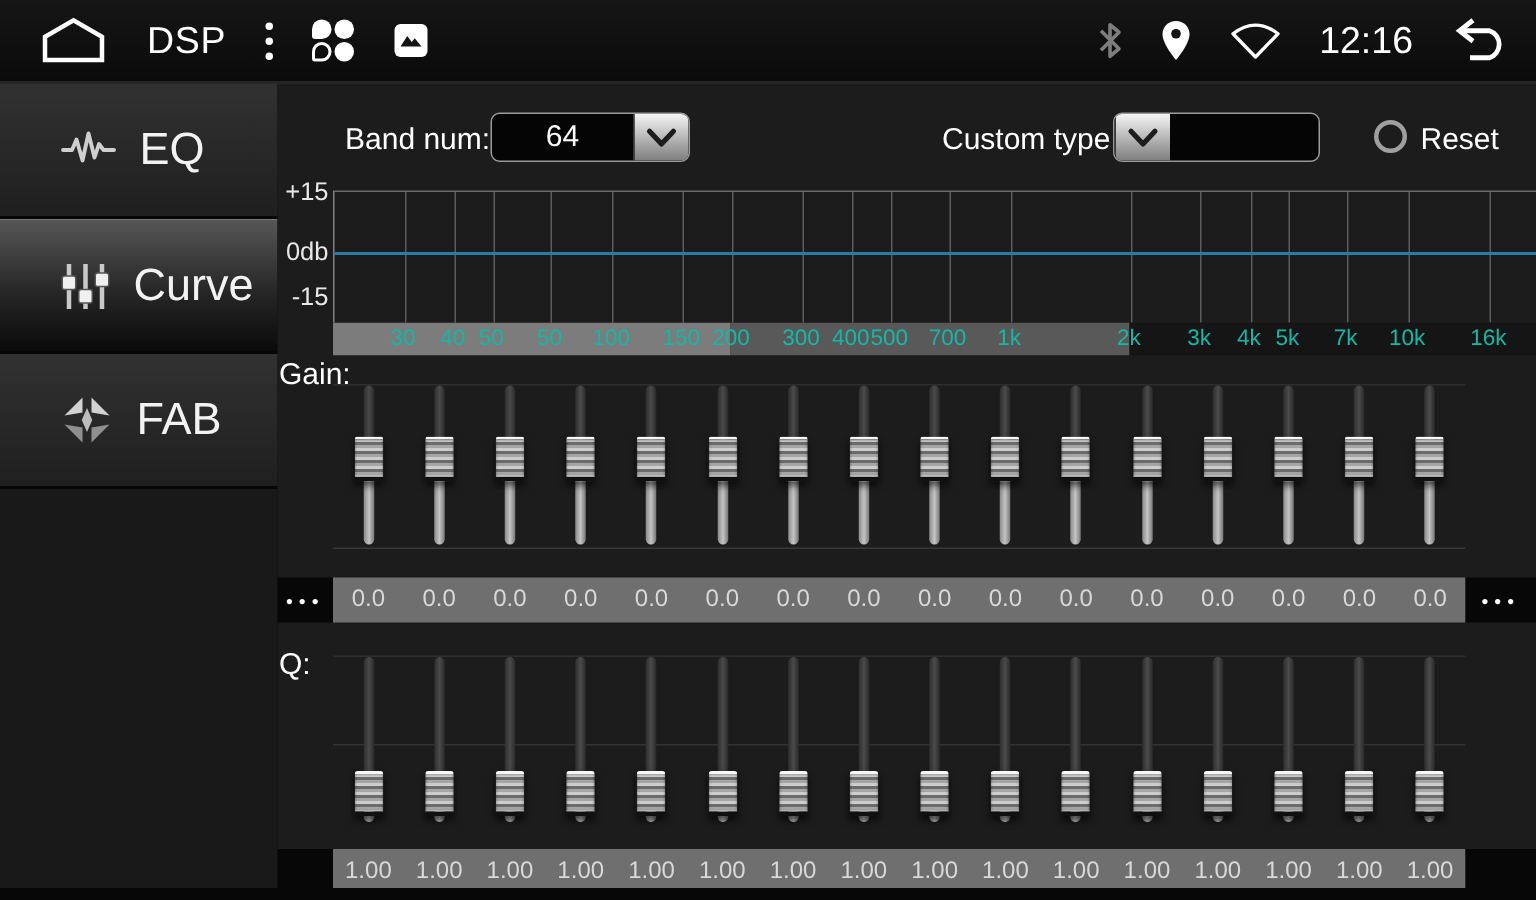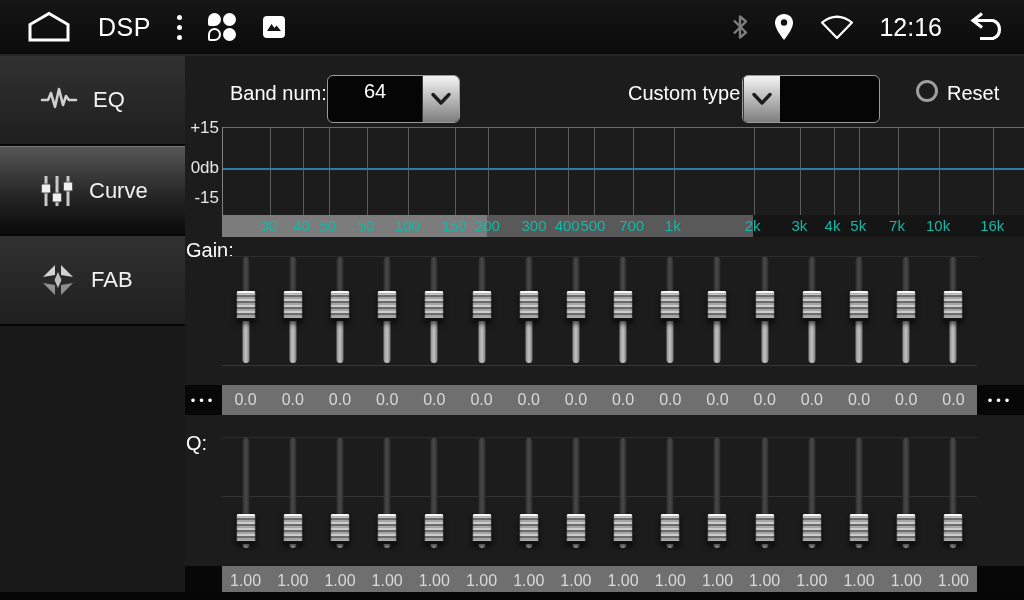--- a/index.html
+++ b/index.html
@@ -26,28 +26,28 @@
   .clover i.br { right:0; bottom:0; }
   .clover i.bl { left:0; bottom:0; background:transparent; border:2px solid #fff; border-bottom-left-radius:2px; }
 
   
   .sidebar { position:absolute; left:0; top:56px; width:185px; height:544px; background:#191919; }
   .side-item { height:90px; display:flex; align-items:center; gap:15px; padding-left:40px;
                background:linear-gradient(180deg,#313131,#1f1f1f);
                border-bottom:2px solid #060606; cursor:pointer; }
   .side-item.selected { background:linear-gradient(180deg,#565656 0%,#262626 55%,#0a0a0a 100%);
                         border-top:1px solid #787878; }
-  .side-label { font-size:22px; color:#f2f2f2; }
+  .side-label { font-size:30px; color:#f2f2f2; }
 
   
   .content { position:absolute; left:185px; top:56px; width:839px; height:544px; background:#1c1c1c; }
   .abs { position:absolute; }
 
   .ctl-label { font-size:20px; color:#fff; line-height:33px; }
-  .dropdown { height:48px; background:#050505; border:1px solid #9a9a9a; border-radius:6px;
+  .dropdown { height:33px; background:#050505; border:1px solid #9a9a9a; border-radius:6px;
               display:flex; overflow:hidden; cursor:pointer; }
   .dd-text { flex:1; text-align:center; line-height:31px; font-size:20px; color:#fff; }
   .dd-btn { width:37px; background:linear-gradient(180deg,#f4f4f4,#7e7e7e);
             border-left:1px solid #3a3a3a; display:flex; align-items:center; justify-content:center; }
   .reset-circle { width:22px; height:22px; border-radius:50%; border:3px solid #9f9f9f;
                   background:#1c1c1c; cursor:pointer; }
 
   
   .db-label { width:34px; text-align:right; font-size:17px; color:#e8e8e8; }
   #plot { left:37px; top:71px; width:802px; height:88px;

